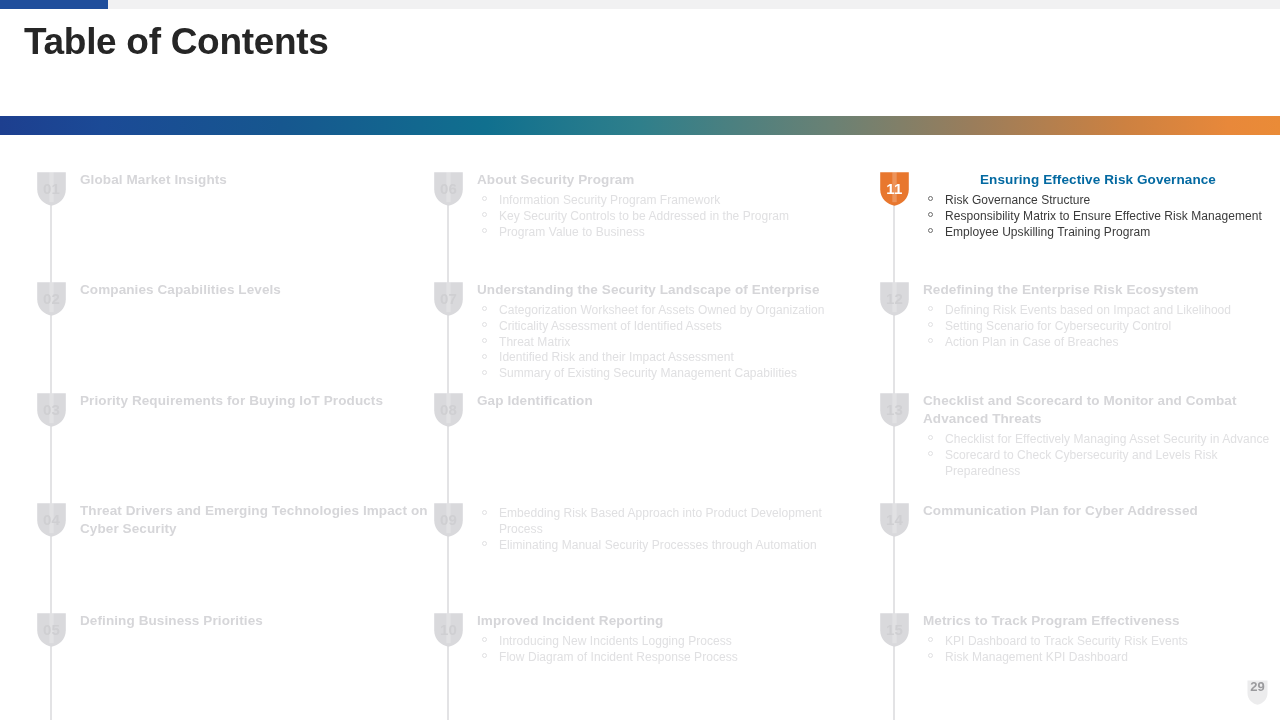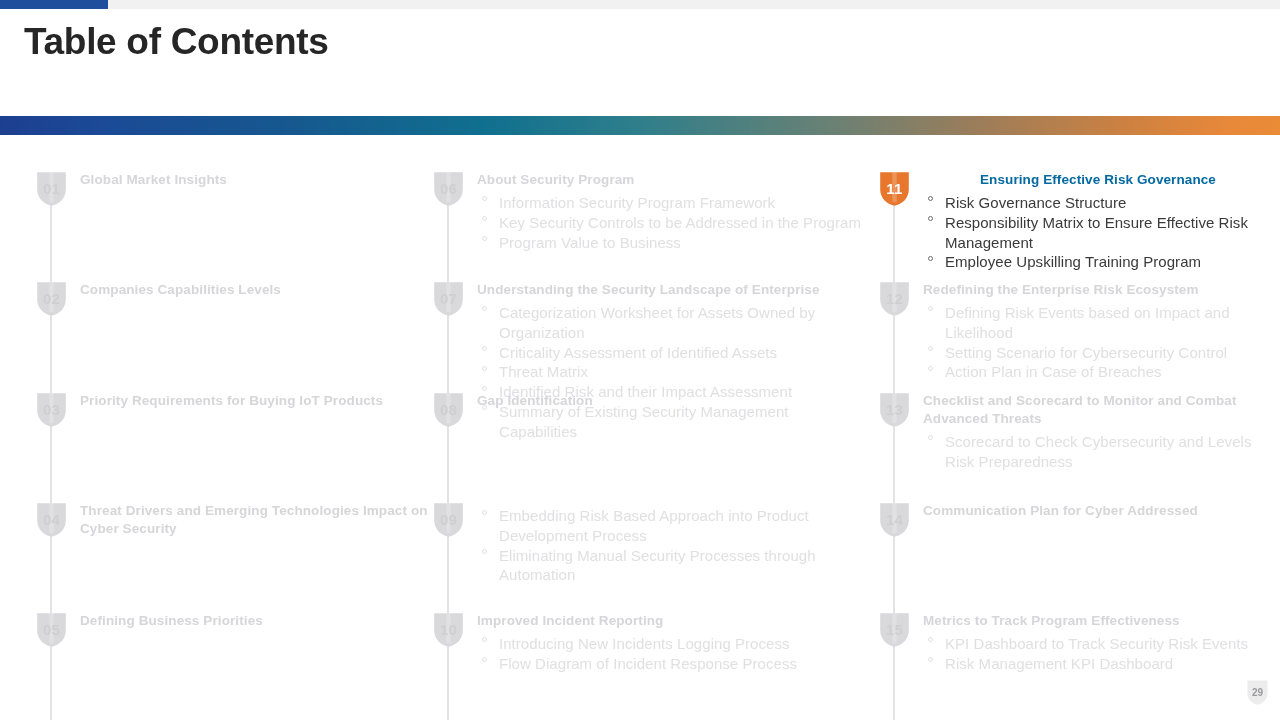--- a/index.html
+++ b/index.html
@@ -72,42 +72,42 @@
   .entry-body { position: absolute; left: 50px; top: 24px; right: 0; }
   .entry-title {
     font-size: 13.5px; font-weight: bold; color: #d6d6d9;
     line-height: 1.33; letter-spacing: 0.1px;
   }
   .entry.active .entry-title { color: #0369a1; text-align: center; }
 
   .sublist { list-style: none; margin-top: 4px; }
   .sublist li {
     position: relative; padding-left: 22px;
-    font-size: 15px; color: #e0e0e2; line-height: 1.32;
+    font-size: 12px; color: #e0e0e2; line-height: 1.32;
     letter-spacing: 0.05px;
   }
   .sublist li .marker {
     position: absolute; left: 5px; top: 3.5px;
     width: 5px; height: 5px; border-radius: 50%;
     border: 1px solid #e0e0e2; background: transparent;
   }
   .entry.active .sublist li { color: #3a3a3a; }
   .entry.active .sublist li .marker { border-color: #6d6d6d; }
 
   
   .page-badge {
     position: absolute; right: 11px; bottom: 14px;
     width: 23px; height: 27px;
     display: flex; align-items: flex-start; justify-content: center;
     color: #ececed;
   }
   .page-badge svg { position: absolute; left: 0; top: 0; }
   .page-badge .pnum {
     position: relative; z-index: 2;
-    font-size: 10px; color: #9a9a9d; margin-top: 8px; font-weight: bold;
+    font-size: 13px; color: #9a9a9d; font-weight: bold;
   }
 </style>
 </head>
 <body>
 
 <div class="slide">
 
   <div class="topbar-gray"></div>
   <div class="topbar-blue"></div>
 
@@ -311,20 +311,21 @@
           <div class="shield inactive">
             <svg width="31" height="36" viewBox="0 0 31 36" aria-hidden="true">
               <path d="M1.2 1.2 H29.8 V18.5 C29.8 28 22.3 33.3 15.5 34.8 C8.7 33.3 1.2 28 1.2 18.5 Z" fill="currentColor"></path>
               <rect x="13.3" y="1.2" width="4.4" height="30" fill="rgba(255,255,255,0.22)"></rect>
             </svg>
             <span class="num">13</span>
           </div>
           <div class="entry-body">
             <div class="entry-title">Checklist and Scorecard to Monitor and Combat Advanced Threats</div>
             <ul class="sublist">
+              <li><span class="marker"></span><span>Checklist for Effectively Managing Asset Security in Advance</span></li>
               <li><span class="marker"></span><span>Scorecard to Check Cybersecurity and Levels Risk Preparedness</span></li>
             </ul>
           </div>
         </div>
         <div class="entry" style="top: 353px;">
           <div class="rail" style="top: 46px;"></div>
           <div class="shield inactive">
             <svg width="31" height="36" viewBox="0 0 31 36" aria-hidden="true">
               <path d="M1.2 1.2 H29.8 V18.5 C29.8 28 22.3 33.3 15.5 34.8 C8.7 33.3 1.2 28 1.2 18.5 Z" fill="currentColor"></path>
               <rect x="13.3" y="1.2" width="4.4" height="30" fill="rgba(255,255,255,0.22)"></rect>

